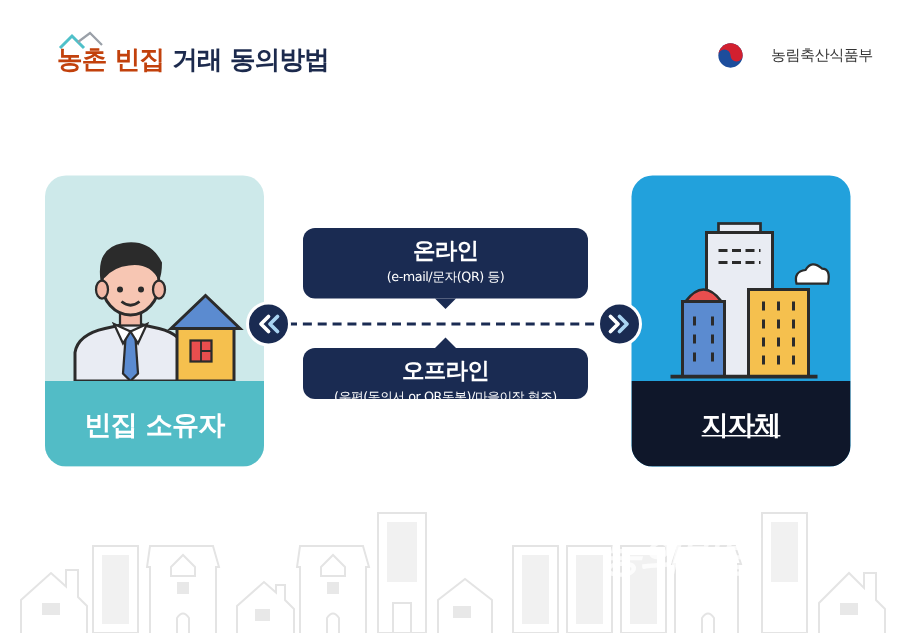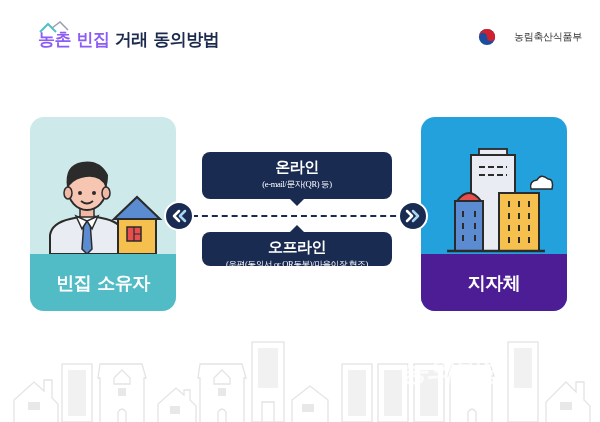--- a/index.html
+++ b/index.html
@@ -1,36 +1,36 @@
 <!DOCTYPE html>
 <html><head>
 <meta charset="utf-8">
 <style>
   html, body { margin:0; padding:0; }
   body { width:600px; height:422px; background:#ffffff; position:relative; overflow:hidden; font-family:"DejaVu Sans", sans-serif; }
   .title { position:absolute; left:38px; top:28px; font-size:17px; font-weight:bold; letter-spacing:-0.5px; }
-  .title .accent { color:#8b5cf6; }
+  .title .accent { color:#c2410c; }
   .title .dark { color:#1c2a4d; }
   .title-roof { position:absolute; left:38px; top:20px; }
   .ministry { position:absolute; left:478px; top:28px; display:flex; align-items:center; gap:18px; }
   .ministry-label { font-size:10px; color:#333; letter-spacing:-0.3px; }
 
   .card { position:absolute; top:117px; width:146px; height:194px; border-radius:14px; overflow:hidden; }
   .card-left { left:30px; background:#cde9ea; }
   .card-right { left:421px; background:#22a1dc; }
   .card-footer { position:absolute; left:0; bottom:0; width:100%; height:57px; display:flex; align-items:center; justify-content:center; color:#fff; font-weight:bold; font-size:18px; letter-spacing:-0.5px; }
   .card-left .card-footer { background:#52bcc6; }
-  .card-right .card-footer { background:#4c1d95; }
+  .card-right .card-footer { background:#0f172a;text-decoration:underline; }
   .card-illus { position:absolute; left:0; top:0; }
 
   .bubble { position:absolute; left:202px; width:190px; background:#1a2b52; border-radius:8px; color:#fff; text-align:center; }
   .bubble-top { top:152px; height:47px; }
   .bubble-bottom { top:232px; height:34px; }
   .bubble-title { font-size:15px; font-weight:bold; padding-top:6px; letter-spacing:-0.5px;font-family:Liberation Mono, monospace; }
-  .bubble-sub { font-size:8.5px; margin-top:2px; letter-spacing:-0.3px;font-family:Liberation Serif, serif; }
+  .bubble-sub { font-size:8.5px; margin-top:2px; letter-spacing:-0.3px; }
   .bubble-top::after { content:""; position:absolute; left:88px; bottom:-7px; border-left:7px solid transparent; border-right:7px solid transparent; border-top:7px solid #1a2b52; }
   .bubble-bottom::before { content:""; position:absolute; left:88px; top:-7px; border-left:7px solid transparent; border-right:7px solid transparent; border-bottom:7px solid #1a2b52; }
 
   .dashline { position:absolute; left:192px; top:215px; width:214px; border-top:2px dashed #1a2b52; }
   .arrow-btn { position:absolute; top:201px; width:30px; height:30px; border-radius:50%; background:#1a2b52; border:2px solid #fff; box-sizing:border-box; display:flex; align-items:center; justify-content:center; }
   .arrow-left { left:164px; }
   .arrow-right { left:398px; }
 
   .skyline { position:absolute; left:0; top:330px; }
   .watermark { position:absolute; left:400px; top:352px; font-size:28px; font-weight:bold; color:rgba(255,255,255,0.75); font-style:italic; letter-spacing:-2px; }

